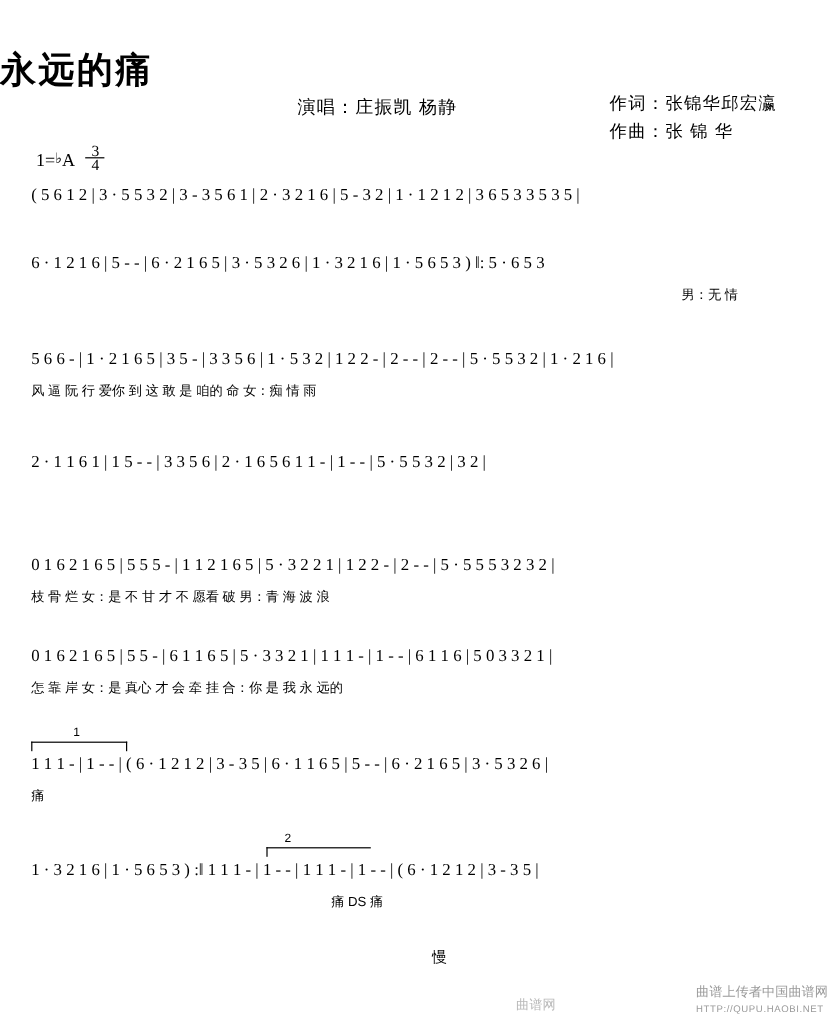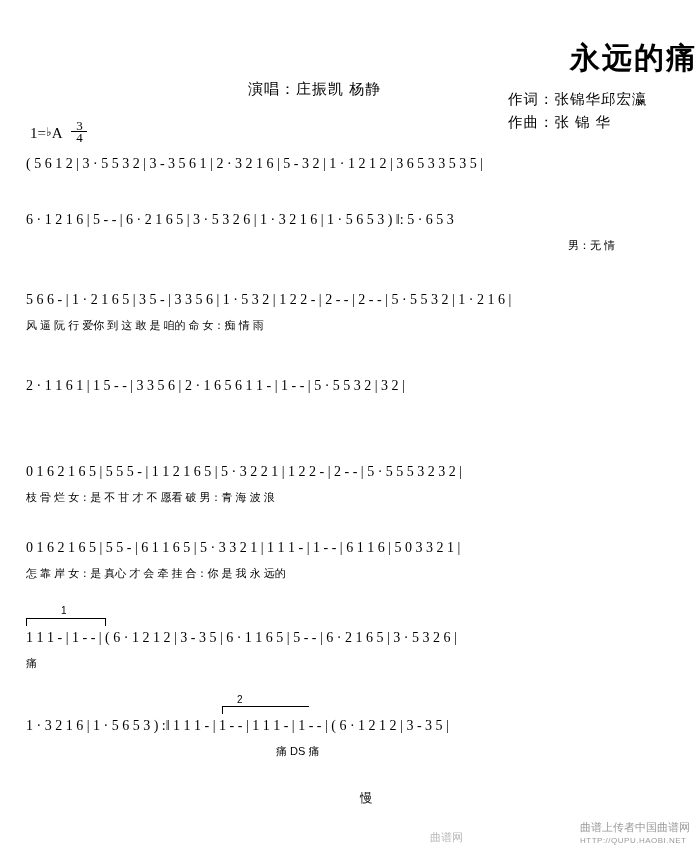--- a/index.html
+++ b/index.html
@@ -9,39 +9,38 @@
     font-family:"Liberation Serif", serif;
     color:#000;
     position:relative;
     overflow:hidden;
   }
   .sheet{position:relative;width:698px;height:853px;}
 
   
   .title{
     position:absolute;top:38px;left:0;width:698px;
-    text-align:right;
+    text-align:left;
     font-family:"Liberation Sans", sans-serif;
     font-weight:bold;
     font-size:30px;
     letter-spacing:2px;
   }
   .performer{
     position:absolute;top:80px;left:248px;
     font-family:"Liberation Sans", sans-serif;
     font-size:15px;
     letter-spacing:1px;
   }
   .credits{
     position:absolute;top:76px;left:508px;
     font-family:"Liberation Sans", sans-serif;
     font-size:14.5px;
     line-height:23px;
     letter-spacing:1px;
-    margin-top:12px;
   }
   .credits div{white-space:nowrap;}
 
   .keysig{
     position:absolute;top:120px;left:30px;
     font-family:"Liberation Serif", serif;
     font-size:15px;
   }
   .keysig .flat{font-size:12px;vertical-align:2px;}
   .meter{

